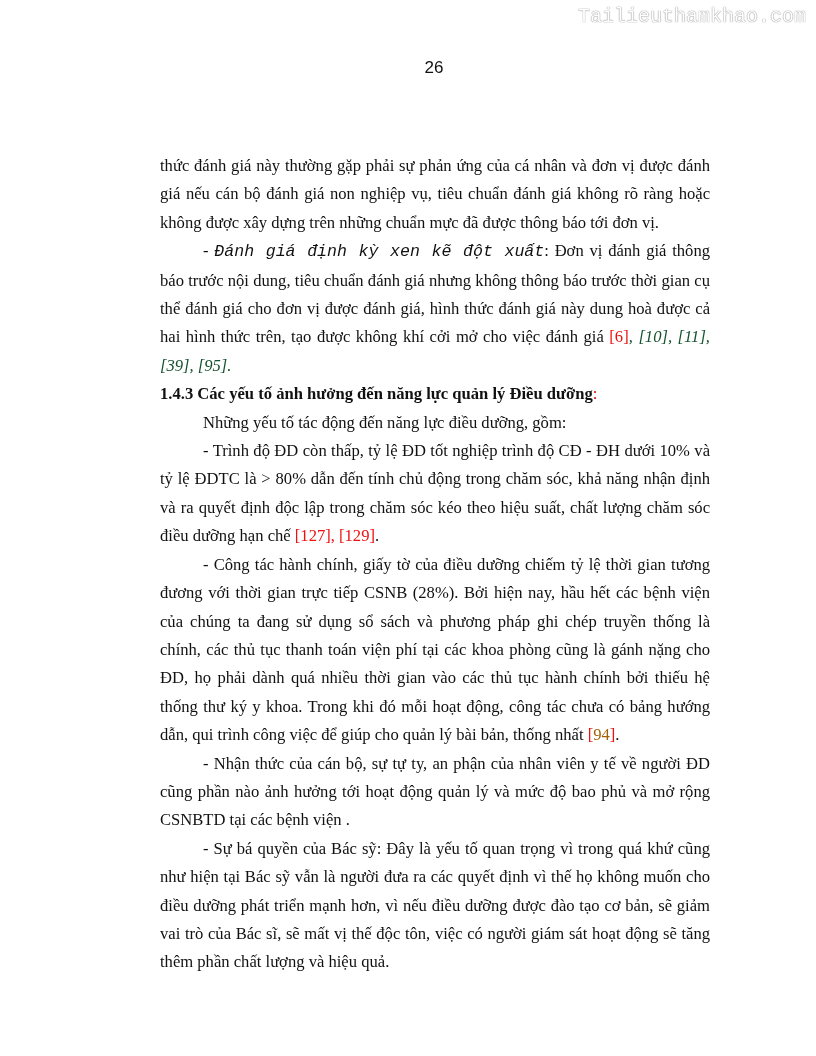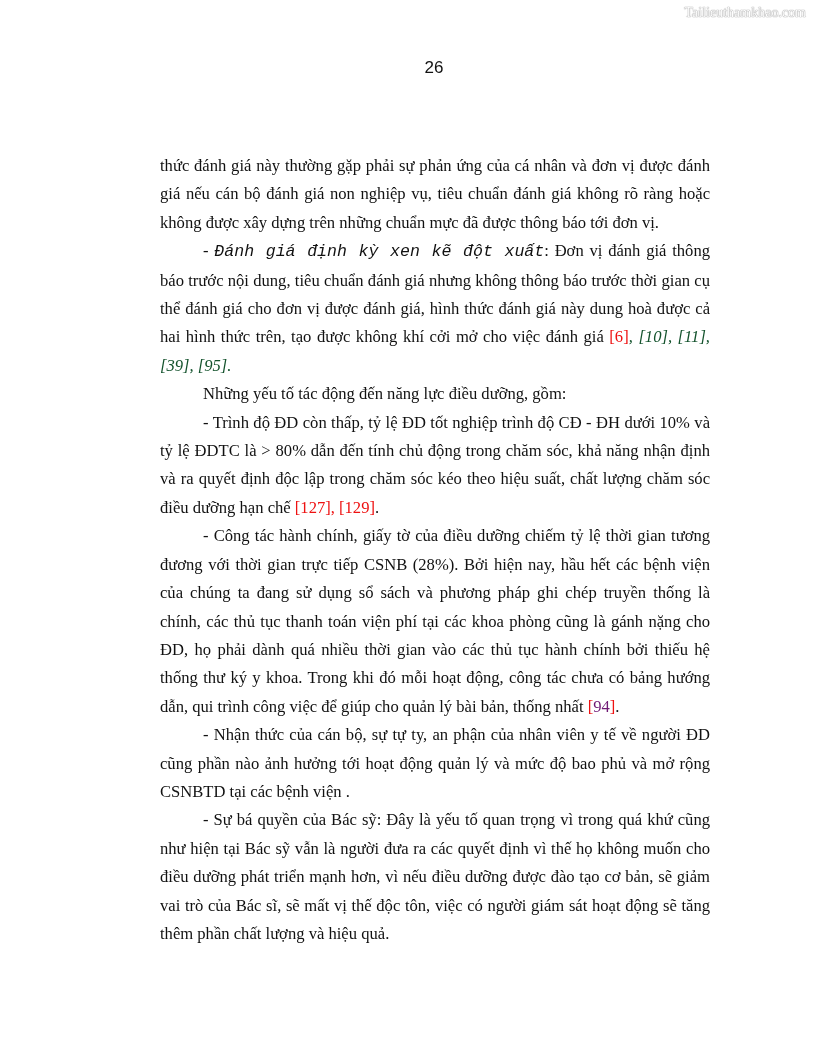--- a/index.html
+++ b/index.html
@@ -1,53 +1,54 @@
 <!DOCTYPE html>
 <html><head>
 <meta charset="utf-8">
 <style>
   html, body { margin: 0; padding: 0; background: #ffffff; }
   body { width: 816px; height: 1056px; position: relative; overflow: hidden; }
   .watermark {
     position: absolute; top: 5px; right: 10px;
-    font-family: Liberation Serif, serif; font-size: 14px;
+    font-family: Liberation Mono, monospace; font-size: 20px;
     color: #ffffff;
     text-shadow: 0 0 1px #888, 0 0 1px #888;
     letter-spacing: 0;
   }
   .page-number {
     position: absolute; top: 58px; left: 0; width: 868px; text-align: center;
     font-family: "Liberation Sans", sans-serif; font-size: 17px; color: #111;
   }
   .content {
     position: absolute; top: 121px; left: 160px; width: 550px;
     font-family: "Liberation Serif", serif; font-size: 16.6px; color: #111;
     line-height: 28.4px; text-align: justify; margin-top: 31px;
   }
   .content p { margin: 0; }
   .indent { text-indent: 43px; }
   .heading { font-weight: bold; }
   .heading .colon { color: #e00000; font-weight: normal; }
   .cite-red { color: #ee1111; }
   .cite-mag { color: #14532d; font-style: italic; }
   .cite-split .br { color: #ee1111; }
-  .cite-split .num { color: #701a75; }
+  .cite-split .num { color: #a16207; }
   em { font-style: italic; font-family: Liberation Mono, monospace; }
 </style>
 </head>
 <body>
 
 <div class="watermark">Tailieuthamkhao.com</div>
 <div class="page-number">26</div>
 
 <div class="content">
   <p>thức đánh giá này thường gặp phải sự phản ứng của cá nhân và đơn vị được đánh giá nếu cán bộ đánh giá non nghiệp vụ, tiêu chuẩn đánh giá không rõ ràng hoặc không được xây dựng trên những chuẩn mực đã được thông báo tới đơn vị.</p>
 
   <p class="indent"><span>- </span><em>Đánh giá định kỳ xen kẽ đột xuất</em><span>: Đơn vị đánh giá thông báo trước nội dung, tiêu chuẩn đánh giá nhưng không thông báo trước thời gian cụ thể đánh giá cho đơn vị được đánh giá, hình thức đánh giá này dung hoà được cả hai hình thức trên, tạo được không khí cởi mở cho việc đánh giá </span><span class="cite-red">[6]</span><span class="cite-mag">, [10], [11], [39], [95].</span></p>
 
+  <p class="heading"><span>1.4.3 Các yếu tố ảnh hưởng đến năng lực quản lý Điều dưỡng</span><span class="colon">:</span></p>
 
   <p class="indent">Những yếu tố tác động đến năng lực điều dưỡng, gồm:</p>
 
   <p class="indent"><span>- Trình độ ĐD còn thấp, tỷ lệ ĐD tốt nghiệp trình độ CĐ - ĐH dưới 10% và tỷ lệ ĐDTC là &gt; 80% dẫn đến tính chủ động trong chăm sóc, khả năng nhận định và ra quyết định độc lập trong chăm sóc kéo theo hiệu suất, chất lượng chăm sóc điều dưỡng hạn chế </span><span class="cite-red">[127], [129]</span><span>.</span></p>
 
   <p class="indent"><span>- Công tác hành chính, giấy tờ của điều dưỡng chiếm tỷ lệ thời gian tương đương với thời gian trực tiếp CSNB (28%). Bởi hiện nay, hầu hết các bệnh viện của chúng ta đang sử dụng sổ sách và phương pháp ghi chép truyền thống là chính, các thủ tục thanh toán viện phí tại các khoa phòng cũng là gánh nặng cho ĐD, họ phải dành quá nhiều thời gian vào các thủ tục hành chính bởi thiếu hệ thống thư ký y khoa. Trong khi đó mỗi hoạt động, công tác chưa có bảng hướng dẫn, qui trình công việc để giúp cho quản lý bài bản, thống nhất </span><span class="cite-split"><span class="br">[</span><span class="num">94</span><span class="br">]</span></span><span>.</span></p>
 
   <p class="indent">- Nhận thức của cán bộ, sự tự ty, an phận của nhân viên y tế về người ĐD cũng phần nào ảnh hưởng tới hoạt động quản lý và mức độ bao phủ và mở rộng CSNBTD tại các bệnh viện .</p>
 
   <p class="indent">- Sự bá quyền của Bác sỹ: Đây là yếu tố quan trọng vì trong quá khứ cũng như hiện tại Bác sỹ vẫn là người đưa ra các quyết định vì thế họ không muốn cho điều dưỡng phát triển mạnh hơn, vì nếu điều dưỡng được đào tạo cơ bản, sẽ giảm vai trò của Bác sĩ, sẽ mất vị thế độc tôn, việc có người giám sát hoạt động sẽ tăng thêm phần chất lượng và hiệu quả.</p>

